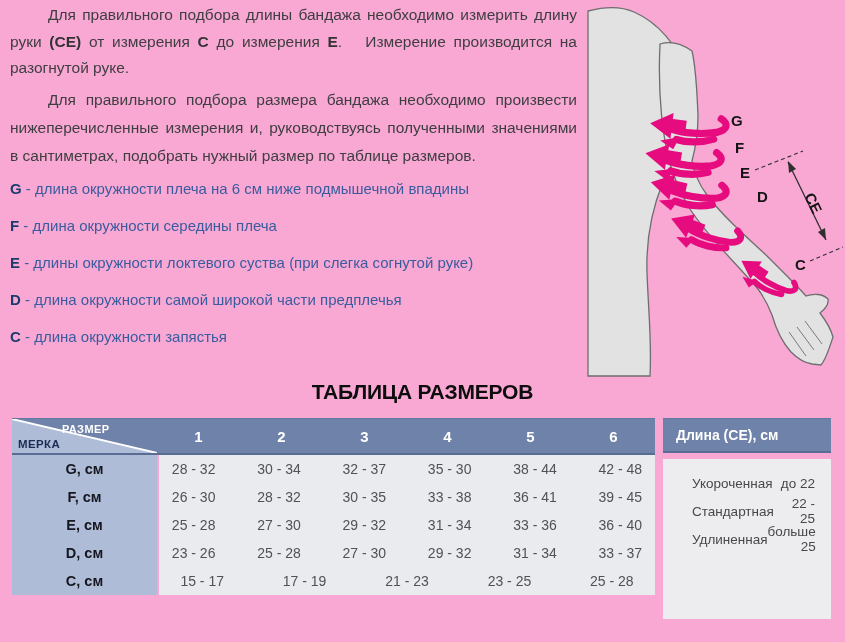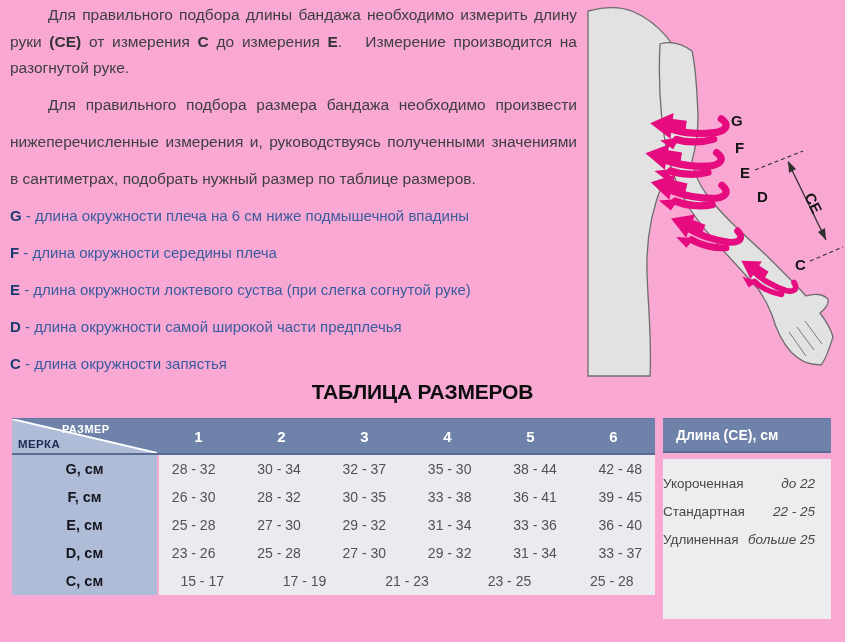--- a/index.html
+++ b/index.html
@@ -20,21 +20,21 @@
     --line-color:#2F2F2F;
   }
   *{margin:0;padding:0;box-sizing:border-box;}
   body{background:#fff;font-family:"Liberation Sans","DejaVu Sans",sans-serif;}
   .page{position:relative;width:845px;height:642px;background:#f9a8d4;overflow:hidden;}
 
   
   .intro{position:absolute;left:10px;top:2px;width:567px;}
   .para{font-size:15.5px;color:var(--body-text);text-align:justify;text-indent:38px;}
   .para.p1{line-height:26.5px;margin-bottom:4px;}
-  .para.p2{line-height:37px;}
+  .para.p2{line-height:28px;}
   .para b{font-weight:bold;color:#333335;}
   .mlist{margin-top:0;}
   .mitem{height:37px;line-height:37px;font-size:15px;color:var(--text-blue);white-space:nowrap;}
   .mletter{font-weight:bold;color:var(--text-blue-dark);}
 
   
   .diagram{position:absolute;left:585px;top:0;width:260px;height:378px;}
   .body-shape{fill:var(--arm-fill);stroke:var(--arm-stroke);stroke-width:1.3;}
   .finger-line{fill:none;stroke:#7A7A7A;stroke-width:1;}
   .band-stroke{fill:none;stroke:var(--accent-pink);stroke-width:7.2px;stroke-linecap:round;}
@@ -63,38 +63,38 @@
     font-size:14.5px;font-weight:bold;color:var(--label-text);}
   .mt-values{flex:1;display:flex;background:var(--row-bg);gap:16px;}
   .mt-val{flex:1;display:flex;align-items:center;justify-content:center;
     font-size:14px;color:var(--value-text);}
 
   
   .side-table{position:absolute;left:663px;top:418px;width:168px;}
   .st-header{height:35px;background:var(--header-blue);color:#fff;font-size:14px;font-weight:bold;
     display:flex;align-items:center;padding-left:13px;
     border-top:1px solid #64779E;border-bottom:2px solid var(--header-edge);}
-  .st-body{margin-top:6px;height:160px;background:var(--side-bg);padding:10px 16px 0 0;}
+  .st-body{margin-top:6px;height:160px;background:var(--side-bg);padding:10px 16px 0 29px;}
   .st-row{display:flex;justify-content:space-between;align-items:center;height:28px;
     font-size:13.5px;color:#48484A;}
-  .st-value{font-style:italic;}
+  .st-value{text-align:right;}
 </style>
 </head>
 <body>
 
 <div class="page">
 
   <div class="intro">
     <p class="para p1"><span>Для правильного подбора длины бандажа необходимо измерить длину руки </span><b>(CE)</b><span> от измерения </span><b>C</b><span> до измерения </span><b>E</b><span>.&nbsp;&nbsp; Измерение производится на разогнутой руке.</span></p>
     <p class="para p2">Для правильного подбора размера бандажа необходимо произвести нижеперечисленные измерения и, руководствуясь полученными значениями в сантиметрах, подобрать нужный размер по таблице размеров.</p>
 
     <div class="mlist">
       <div class="mitem"><b class="mletter">G</b><span> - длина окружности плеча на 6 см ниже подмышечной впадины</span></div>
       <div class="mitem"><b class="mletter">F</b><span> - длина окружности середины плеча</span></div>
-      <div class="mitem"><b class="mletter">E</b><span> - длина окружности локтевого суства (при слегка согнутой руке)</span></div>
+      <div class="mitem"><b class="mletter">E</b><span> - длины окружности локтевого суства (при слегка согнутой руке)</span></div>
       <div class="mitem"><b class="mletter">D</b><span> - длина окружности самой широкой части предплечья</span></div>
       <div class="mitem"><b class="mletter">C</b><span> - длина окружности запястья</span></div>
     </div>
   </div>
 
   <svg class="diagram" viewBox="0 0 260 378" xmlns="http://www.w3.org/2000/svg">
     <defs>
       <g id="band">
         <path class="band-stroke" d="M 31 -12 C 39 -8 39 -2 28 2 C 14 6 -5 7 -18 4"></path>
         <path class="band-stroke" d="M 26 9 C 15 14 0 16 -11 14"></path>

